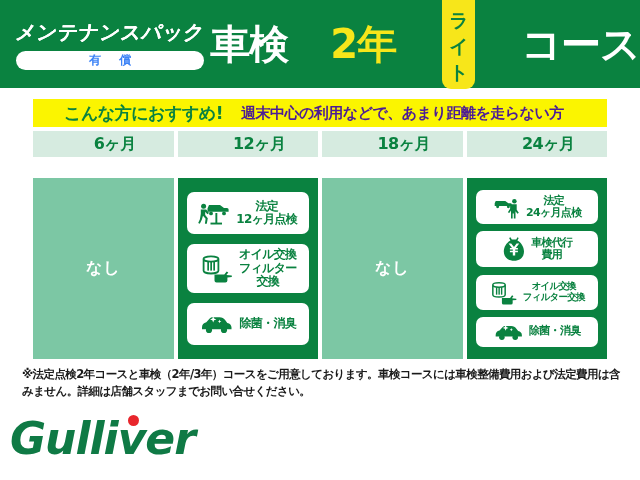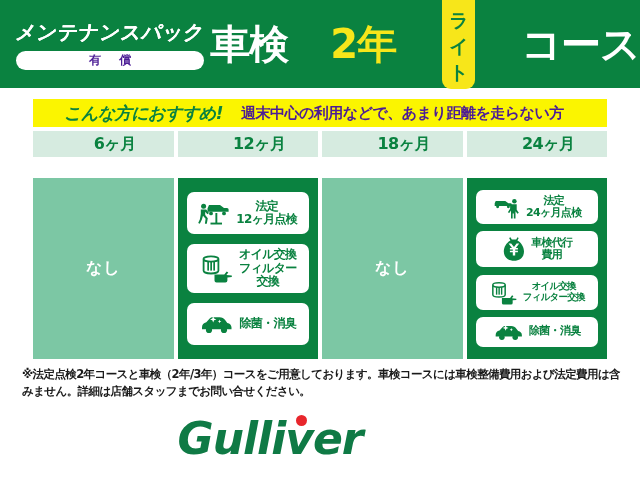--- a/index.html
+++ b/index.html
@@ -28,21 +28,21 @@
     transform:skewX(-8deg);
     white-space:nowrap;
     text-shadow:0 0 0 #fff;
   }
   .yusho-pill{
     margin-top:5px;
     width:188px;height:19px;border-radius:10px;background:#ffffff;
     display:flex;align-items:center;justify-content:center;
   }
   .yusho-pill span{
-    color:#4c1d95;font-weight:bold;font-size:12px;letter-spacing:7px;
+    color:#3b82f6;font-weight:bold;font-size:12px;letter-spacing:7px;
     text-indent:7px;
   }
   .header-right{
     flex:1;display:flex;align-items:center;justify-content:flex-start;
     margin-left:4px;
     gap:42px;
   }
   .hr-main{
     color:#ffffff;font-weight:bold;font-size:40px;line-height:1;
     letter-spacing:-1px;white-space:nowrap;
@@ -60,21 +60,21 @@
   }
 
   
   .reco{
     position:absolute;left:33px;top:99px;width:574px;height:28px;
     background:#fbf500;
     display:flex;align-items:center;
   }
   .reco-strong{
     color:#0a8240;font-weight:bold;font-size:17px;
-    font-style:italic;margin-left:31px;letter-spacing:-0.5px;white-space:nowrap;
+    margin-left:31px;letter-spacing:-0.5px;white-space:nowrap;
   }
   .reco-sub{
     color:#4c1d95;font-weight:bold;font-size:15px;margin-left:18px;
     letter-spacing:-0.5px;white-space:nowrap;
   }
 
   
   .table{
     position:absolute;left:33px;top:131px;width:574px;height:228px;
     display:flex;gap:4px;
@@ -120,22 +120,22 @@
 
   
   .footnote{
     position:absolute;left:22px;top:366px;width:600px;
     color:#1a1a1a;font-weight:bold;font-size:11.5px;line-height:1.45;
     letter-spacing:-0.6px;
   }
 
   
   .logo-wrap{
-    position:absolute;left:0;top:412px;width:540px;height:52px;
-    display:flex;align-items:center;justify-content:center;
+    position:absolute;left:10px;top:412px;width:540px;height:52px;
+    display:flex;align-items:center;justify-content:flex-start;
   }
   .logo{
     position:relative;
     color:#0f7a45;font-weight:bold;font-size:44px;
     font-style:italic;letter-spacing:-1px;
     font-family:"DejaVu Sans","Liberation Sans",sans-serif;
   }
   .logo-dot{
     position:absolute;width:11px;height:11px;border-radius:50%;
     background:#e8262c;top:2px;left:118px;

